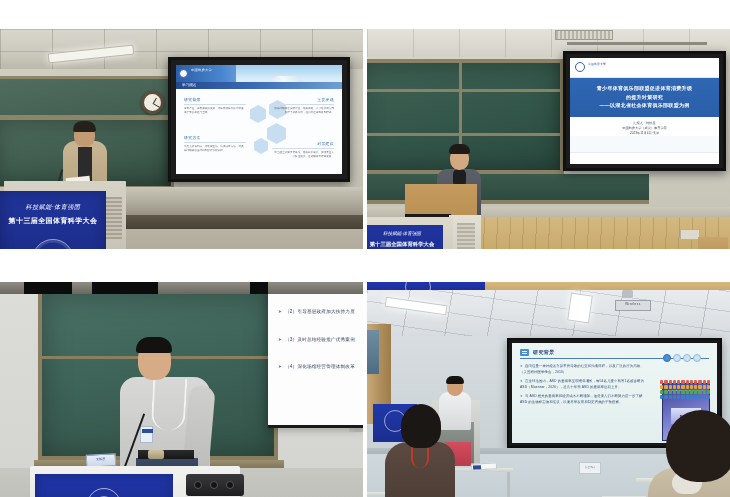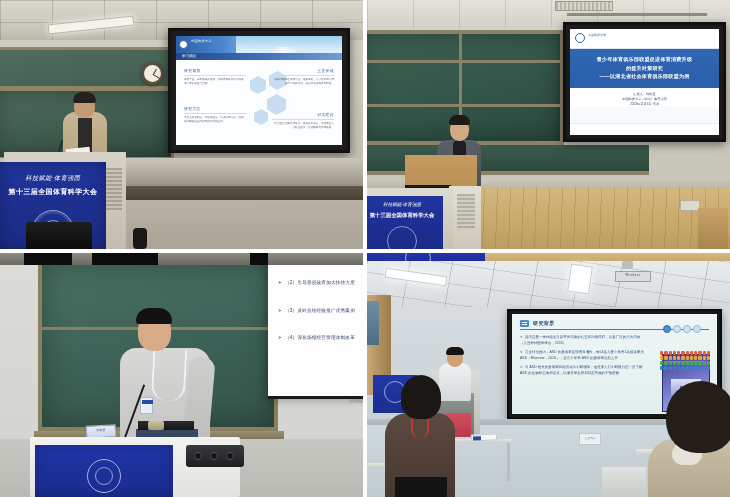--- a/index.html
+++ b/index.html
@@ -13,21 +13,21 @@
     position:relative;
     width:730px; height:497px;
     background:#ffffff;
     display:grid;
     grid-template-columns:363px 4px 363px;
     grid-template-rows:249px 4px 244px;
   }
   .divider-v { background:#ffffff; }
   .divider-h { grid-column:1 / -1; background:#ffffff; }
 
-  .panel { position:relative; overflow:hidden; }
+  .panel { position:relative; overflow:hidden;margin-top:29px; }
 
   
   .p1 { background:#6b6455; }
   .p1 .ceiling {
     position:absolute; left:0; top:0; width:100%; height:46px;
     background:linear-gradient(180deg,#d9d7cd 0%,#c9c6ba 60%,#b5b2a4 100%);
   }
   .p1 .ceiling::after{
     content:""; position:absolute; left:0; top:0; width:100%; height:100%;
     background:

